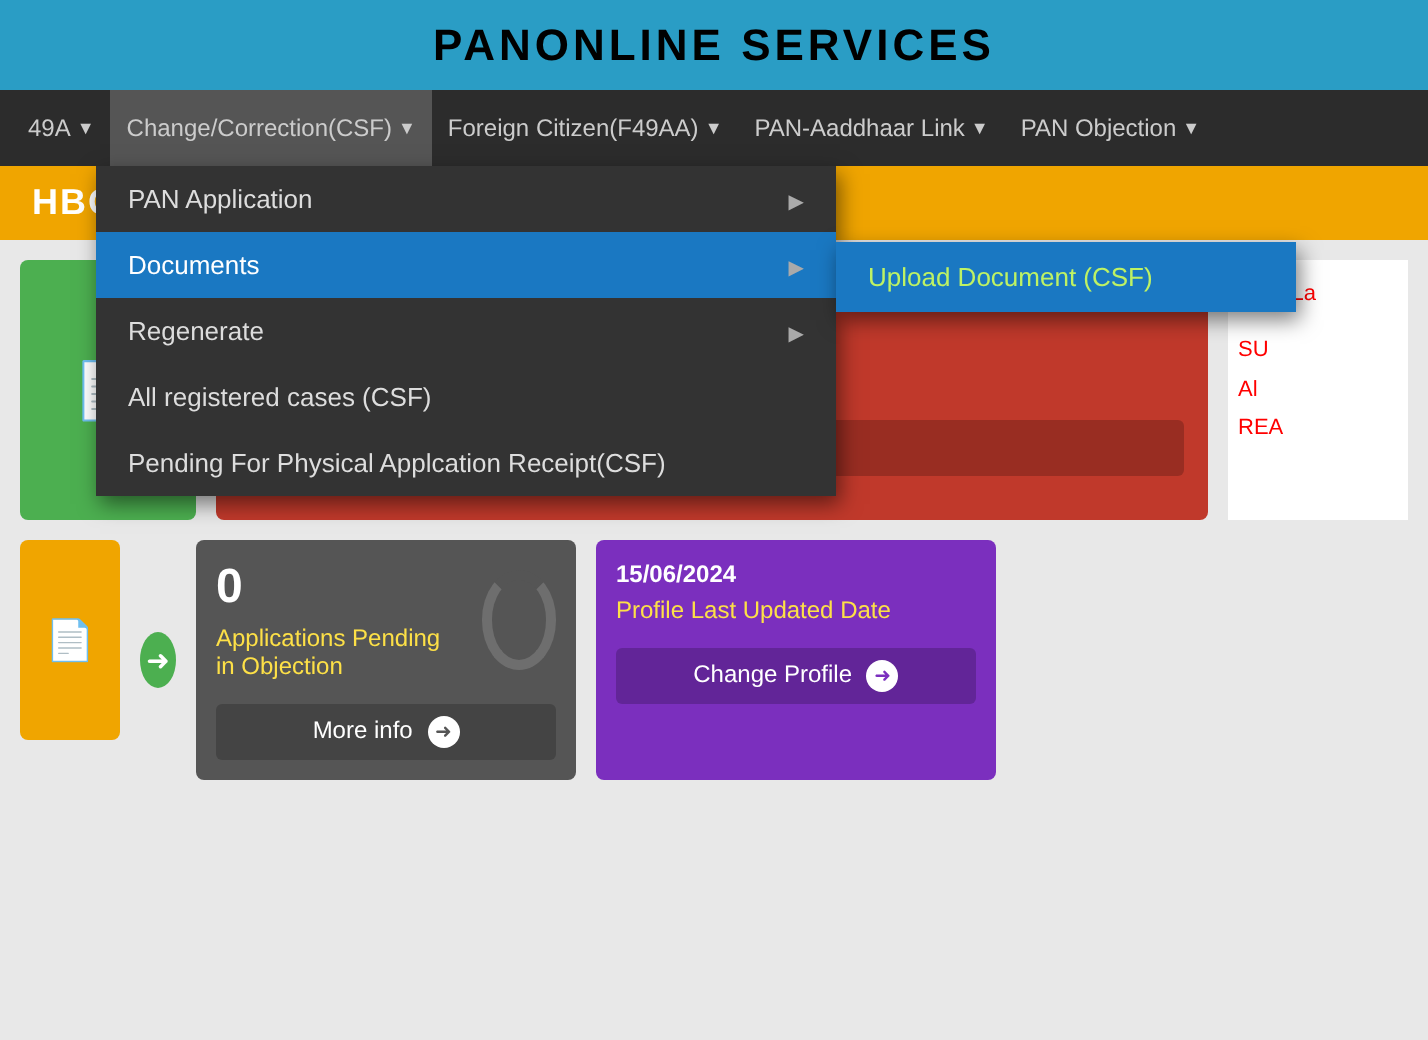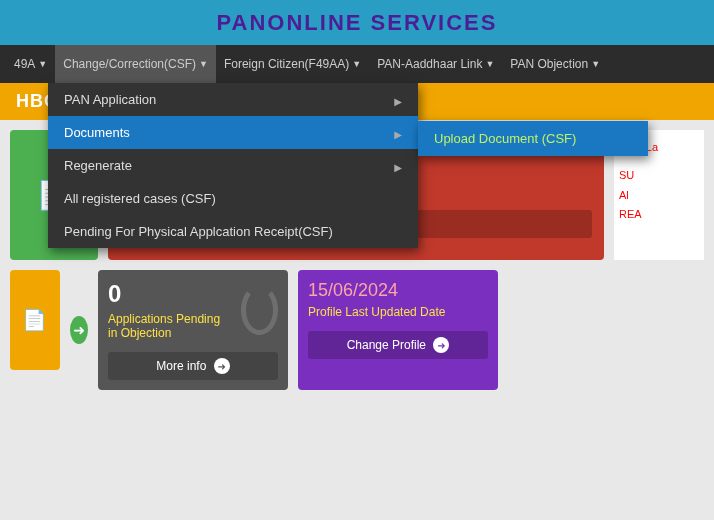--- a/index.html
+++ b/index.html
@@ -6,21 +6,21 @@
     body { font-family: Arial, sans-serif; width: 714px; height: 520px; overflow: hidden; background: #f0f0f0; }
 
     
     .header {
       background: #2a9dc5;
       text-align: center;
       padding: 10px 0;
       height: 45px;
     }
     .header-title {
-      color: #4c1d95;
+      color: #000000;
       font-size: 22px;
       font-weight: bold;
       letter-spacing: 2px;
     }
 
     
     .navbar {
       background: #2c2c2c;
       height: 38px;
       display: flex;
@@ -159,23 +159,23 @@
       font-size: 24px;
       font-weight: bold;
       color: white;
     }
     .card-label {
       font-size: 12px;
       color: #fde047;
       margin-top: 4px;
     }
     .card-date {
-      font-size: 18px;
-      font-weight: normal;
-      color: #fca5a5;
+      font-size: 12px;
+      font-weight: bold;
+      color: #ffffff;
     }
     .card-footer {
       margin-top: 12px;
       background: rgba(0,0,0,0.2);
       padding: 6px 10px;
       border-radius: 3px;
       font-size: 12px;
       color: white;
       cursor: pointer;
       text-align: center;

